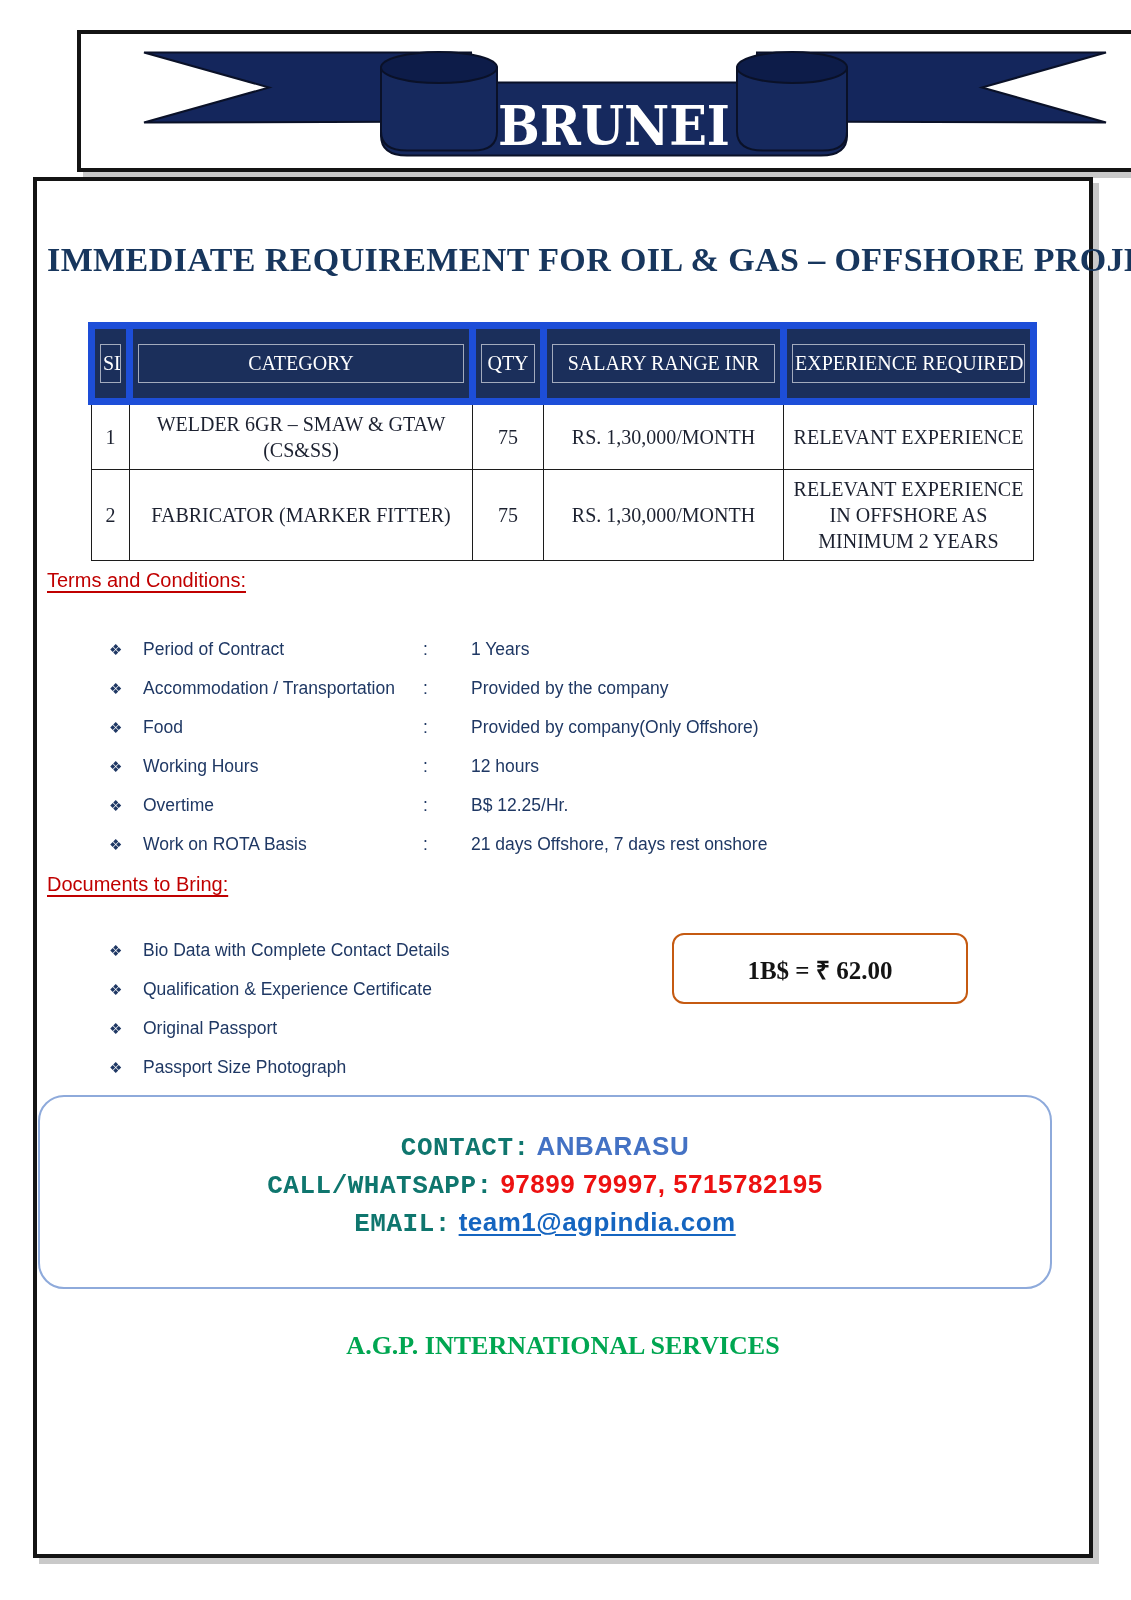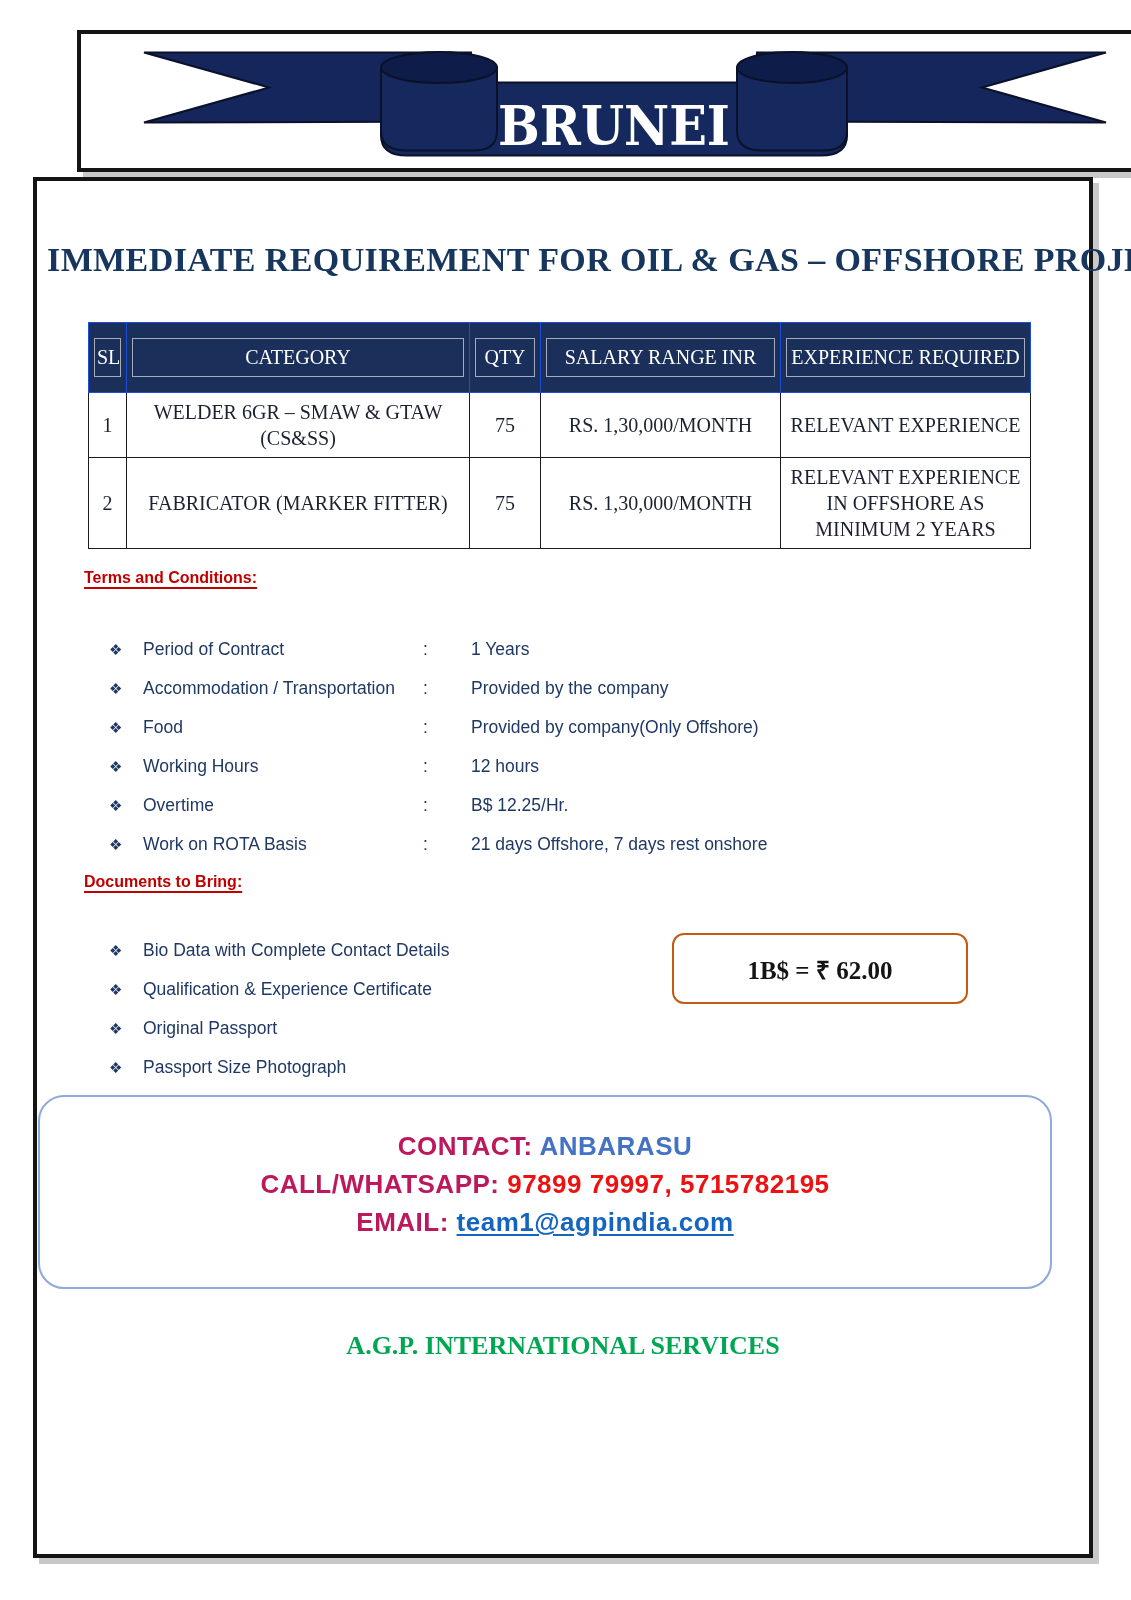--- a/index.html
+++ b/index.html
@@ -23,38 +23,38 @@
     position:absolute; left:10px; top:60px; width:1040px; white-space:nowrap;
     font-family:"Liberation Serif", serif; font-weight:bold; font-size:34px;
     letter-spacing:.4px; color:#17365D;
   }
   
   .jobs {
     position:absolute; left:51px; top:141px; width:942px;
     border-collapse:collapse; table-layout:fixed;
     font-family:"Liberation Serif", serif;
   }
-  .jobs th { background:#1B2F5B; border:1px solid #1d4ed8; padding:0; height:63px; }
+  .jobs th { background:#1B2F5B; border:7px solid #1d4ed8; padding:0; height:63px; }
   .hin {
     display:block; margin:15px 5px; padding:7px 2px;
     border:1px solid rgba(255,255,255,.6);
     color:#fff; font-weight:normal; font-size:20px; text-align:center;
     white-space:nowrap; overflow:hidden;
   }
   .jobs td {
     border:1px solid #1c1c1c; background:#fff; text-align:center; vertical-align:middle;
     font-size:20px; color:#1c2130; padding:6px 8px; line-height:1.3;
   }
   .jobs tr.r1 td { height:64px; }
   .jobs tr.r2 td { height:82px; }
   td.cat { white-space:pre-line; }
   
   .sec-heading {
-    position:absolute; left:10px; font-size:16px; font-weight:bold; color:#C00000;
-    text-decoration:underline; text-decoration-thickness:2px; text-underline-offset:4px;margin-left:37px;
+    position:absolute; left:10px; font-size:20px; font-weight:normal; color:#C00000;
+    text-decoration:underline; text-decoration-thickness:2px; text-underline-offset:4px;
   }
   .terms-heading { top:388px; }
   .docs-heading  { top:692px; }
   
   .terms-list { position:absolute; left:72px; top:449px; width:760px; }
   .docs-list  { position:absolute; left:72px; top:750px; width:620px; }
   .t-row, .d-row { display:flex; align-items:center; height:39px; font-size:17.5px; color:#1F3864; }
   .bullet { width:34px; font-size:15px; color:#1F3864; }
   .t-label { width:280px; }
   .t-colon { width:48px; }
@@ -66,21 +66,21 @@
     display:flex; align-items:center; justify-content:center;
     font-family:"Liberation Serif", serif; font-weight:bold; font-size:25px; color:#141414;
   }
   
   .contact-box {
     position:absolute; left:1px; top:914px; width:1014px; height:194px;
     border:2px solid #8EAADB; border-radius:26px; background:#fff;
     padding-top:30px; text-align:center;
   }
   .c-line { height:38px; line-height:38px; font-weight:bold; font-size:26px; letter-spacing:.5px; }
-  .c-label  { color:#be185d; }
+  .c-label  { color:#0f766e;font-family:Liberation Mono, monospace; }
   .c-name   { color:#4472C4; }
   .c-phones { color:#ED1111; }
   .c-email  { color:#1565C0; text-decoration:underline; text-underline-offset:3px; cursor:pointer; }
   
   .company {
     position:absolute; left:0; top:1150px; width:100%; text-align:center;
     font-family:"Liberation Serif", serif; font-weight:bold; font-size:26px; color:#00A651;
   }
   .address {
     position:absolute; left:0; top:1222px; width:100%; text-align:center;

